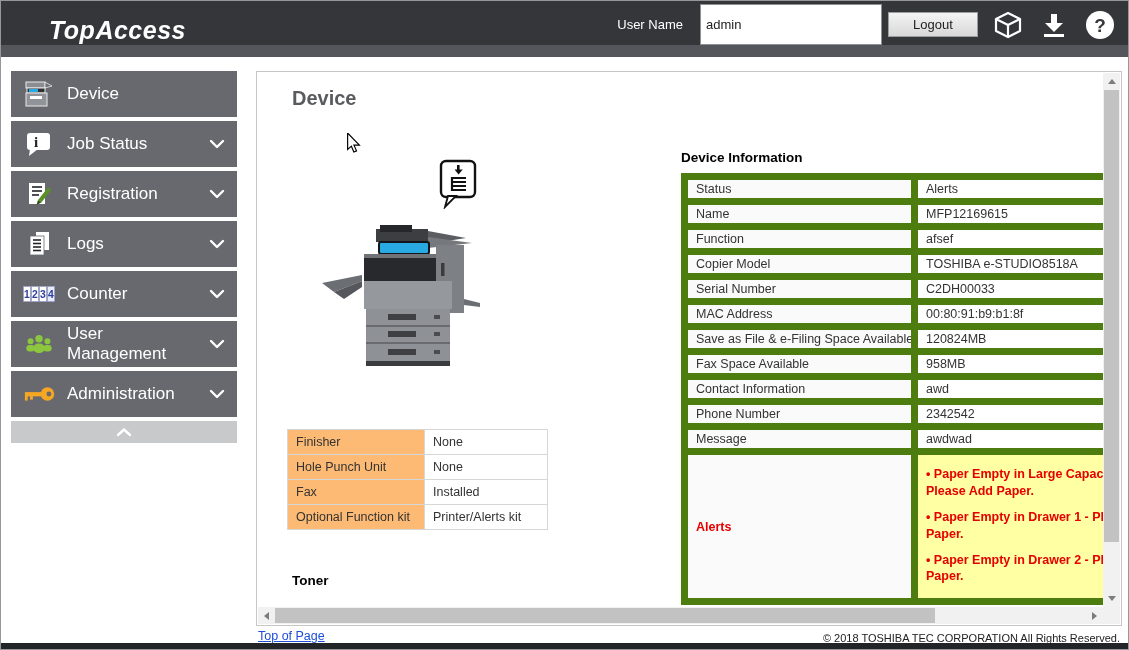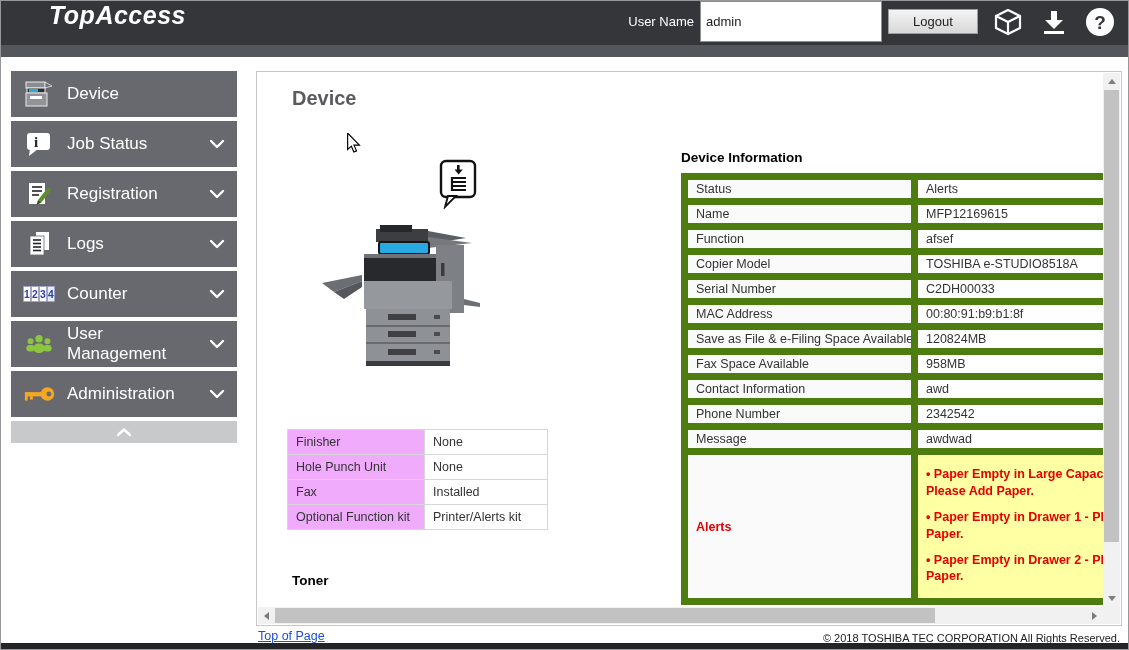--- a/index.html
+++ b/index.html
@@ -4,26 +4,26 @@
 <style>
   * { margin:0; padding:0; box-sizing:border-box; }
   html,body { width:1129px; height:650px; }
   body { font-family:"Liberation Sans","DejaVu Sans",sans-serif; background:#fff; }
 
   .window { position:relative; width:1129px; height:650px; background:#fff;
             border:1px solid #97979b; overflow:hidden; }
 
   
   .topbar { position:absolute; top:0; left:0; right:0; height:44px; background:#35363a;
-            display:flex; align-items:flex-start; }
+            display:flex; align-items:flex-end; }
   .substrip { position:absolute; top:44px; left:0; right:0; height:12px; background:#55565b; }
   .logo { color:#fff; font-size:25px; font-weight:bold; font-style:italic;
           margin-left:48px; letter-spacing:0.5px; }
   .hdr-right { margin-left:auto; display:flex; align-items:center; margin-right:12px; }
-  .uname-label { color:#fff; font-size:13px; margin-right:6px; }
+  .uname-label { color:#fff; font-size:13px; margin-right:17px; }
   .uname-input { width:182px; height:41px; border:1px solid #8f8f8f; background:#fff;
                  font-size:13px; padding:0 5px; color:#222; font-family:inherit; }
   .logout-btn { width:90px; height:25px; margin-left:6px; font-size:13px; color:#222;
                 background:linear-gradient(#f4f4f4,#d8d8d8); border:1px solid #9e9e9e;
                 font-family:inherit; cursor:pointer; }
   .hdr-icon { margin-left:14px; width:32px; height:32px; display:flex;
               align-items:center; justify-content:center; cursor:pointer; background:none; border:none; }
 
   
   .sidebar { position:absolute; top:70px; left:10px; width:226px; }
@@ -46,21 +46,21 @@
   .bubble { position:absolute; left:181px; top:86px; }
   .printer { position:absolute; left:62px; top:150px; }
   .cursor { position:absolute; left:88px; top:60px; }
 
   .sec-title { font-size:13.5px; font-weight:bold; color:#000; margin-bottom:8px; }
 
   .options-block { position:absolute; left:29px; top:356px; }
   .opt-table { border-collapse:collapse; table-layout:fixed; width:260px; }
   .opt-table td { border:1px solid #d6d6d6; height:25px; font-size:12.5px; color:#333;
                   padding:0 8px; white-space:nowrap; overflow:hidden; }
-  .opt-table td.lbl { width:137px; background:#f0abfc; }
+  .opt-table td.lbl { width:137px; background:#fdba74; }
   .opt-table td.val { width:123px; background:#fff; }
 
   .devinfo-block { position:absolute; left:423px; top:77px; }
   .di-table { border-collapse:collapse; table-layout:fixed; width:500px; }
   .di-table td { border:7px solid #4d7c0f; height:25px; font-size:12.5px; color:#333;
                  padding:0 8px; white-space:nowrap; overflow:hidden; }
   .di-table td.lbl { width:230px; background:#fafafa; }
   .di-table td.val { width:270px; background:#fff; }
   .di-table td.alerts-lbl { color:#e60000; font-weight:bold; vertical-align:middle; background:#fafafa; }
   .di-table td.alerts-val { background:#ffffa3; white-space:normal; vertical-align:top;

